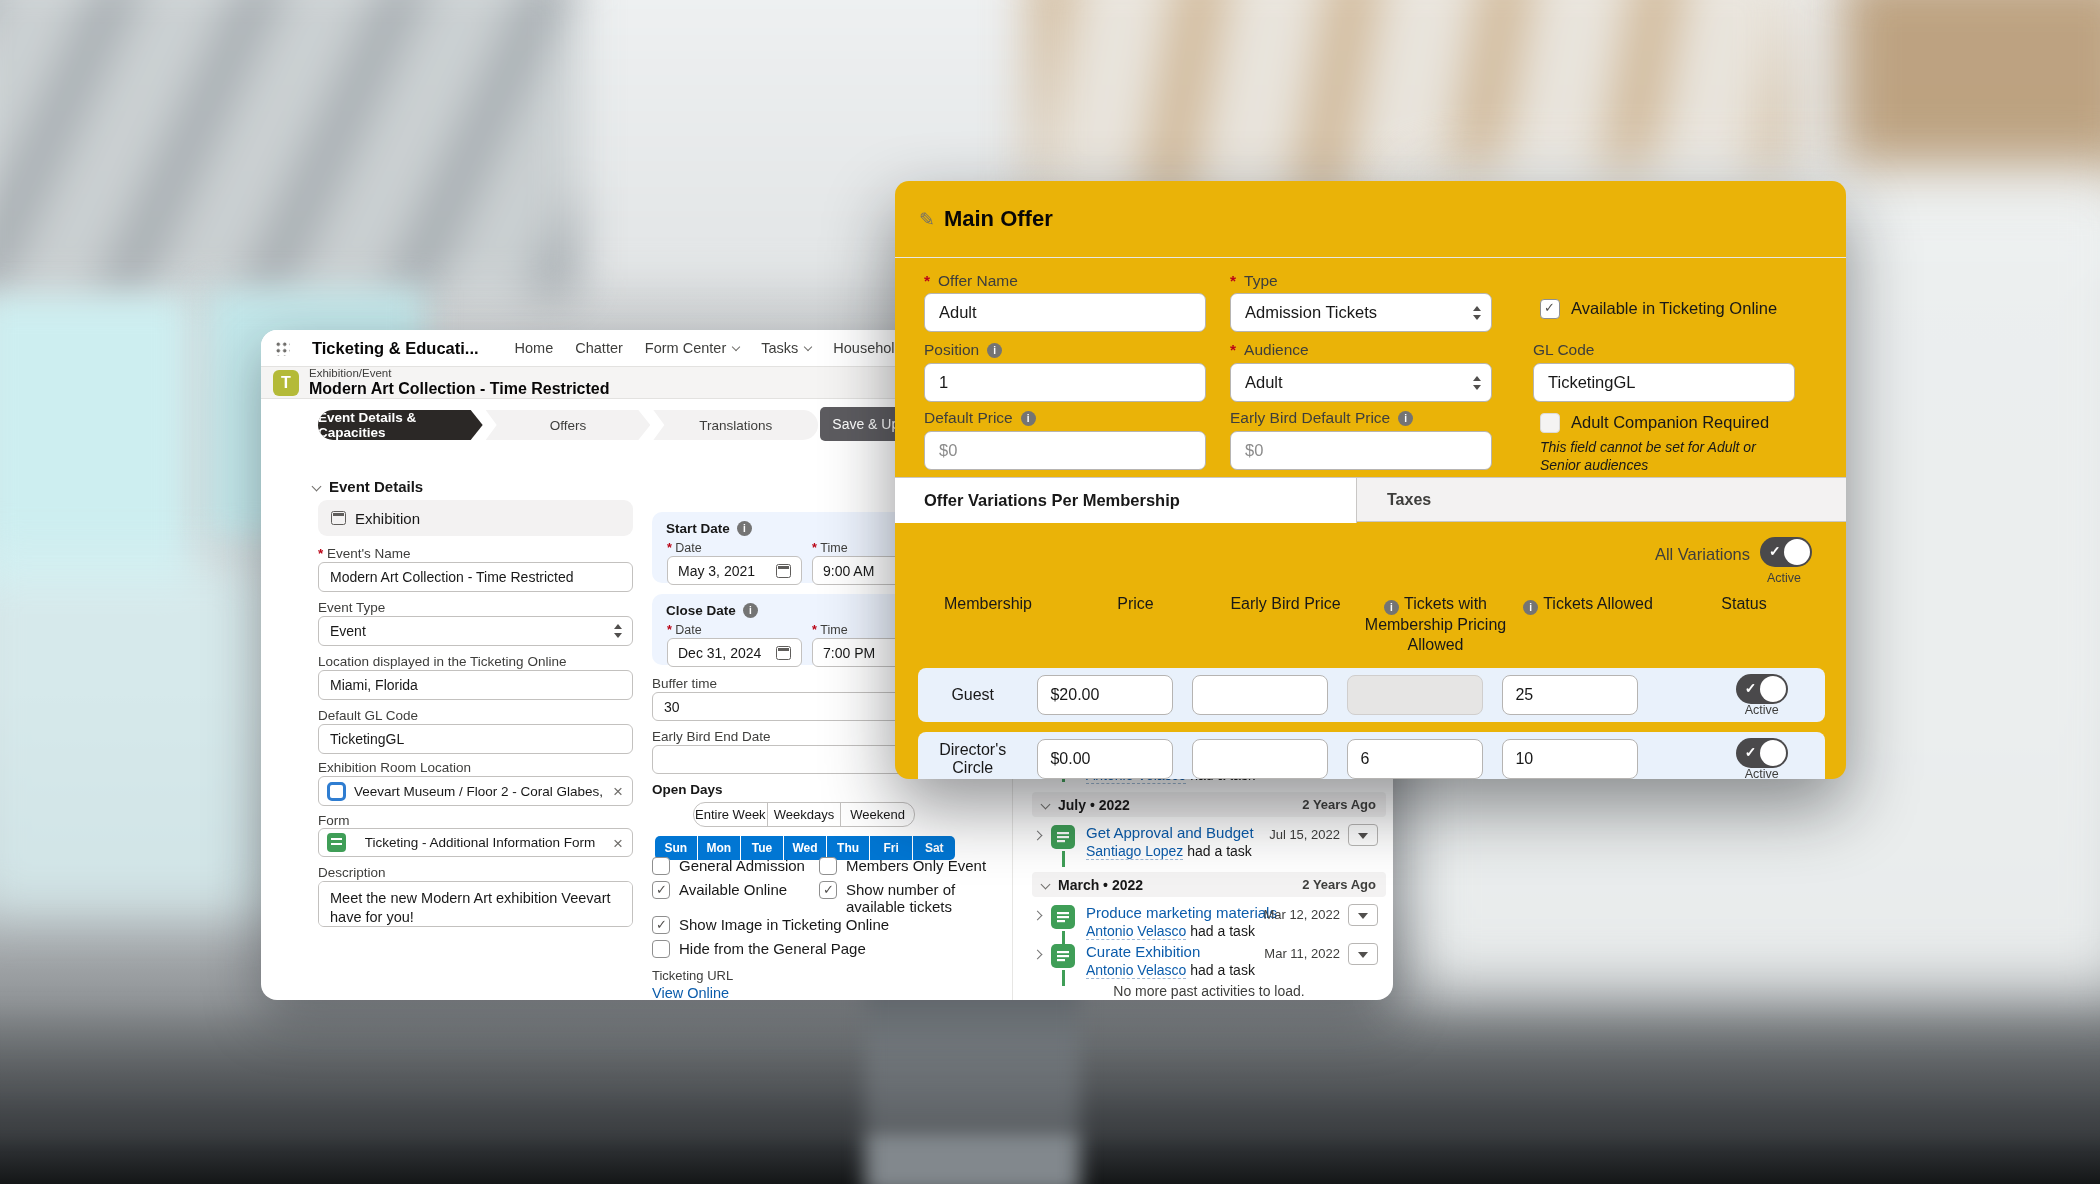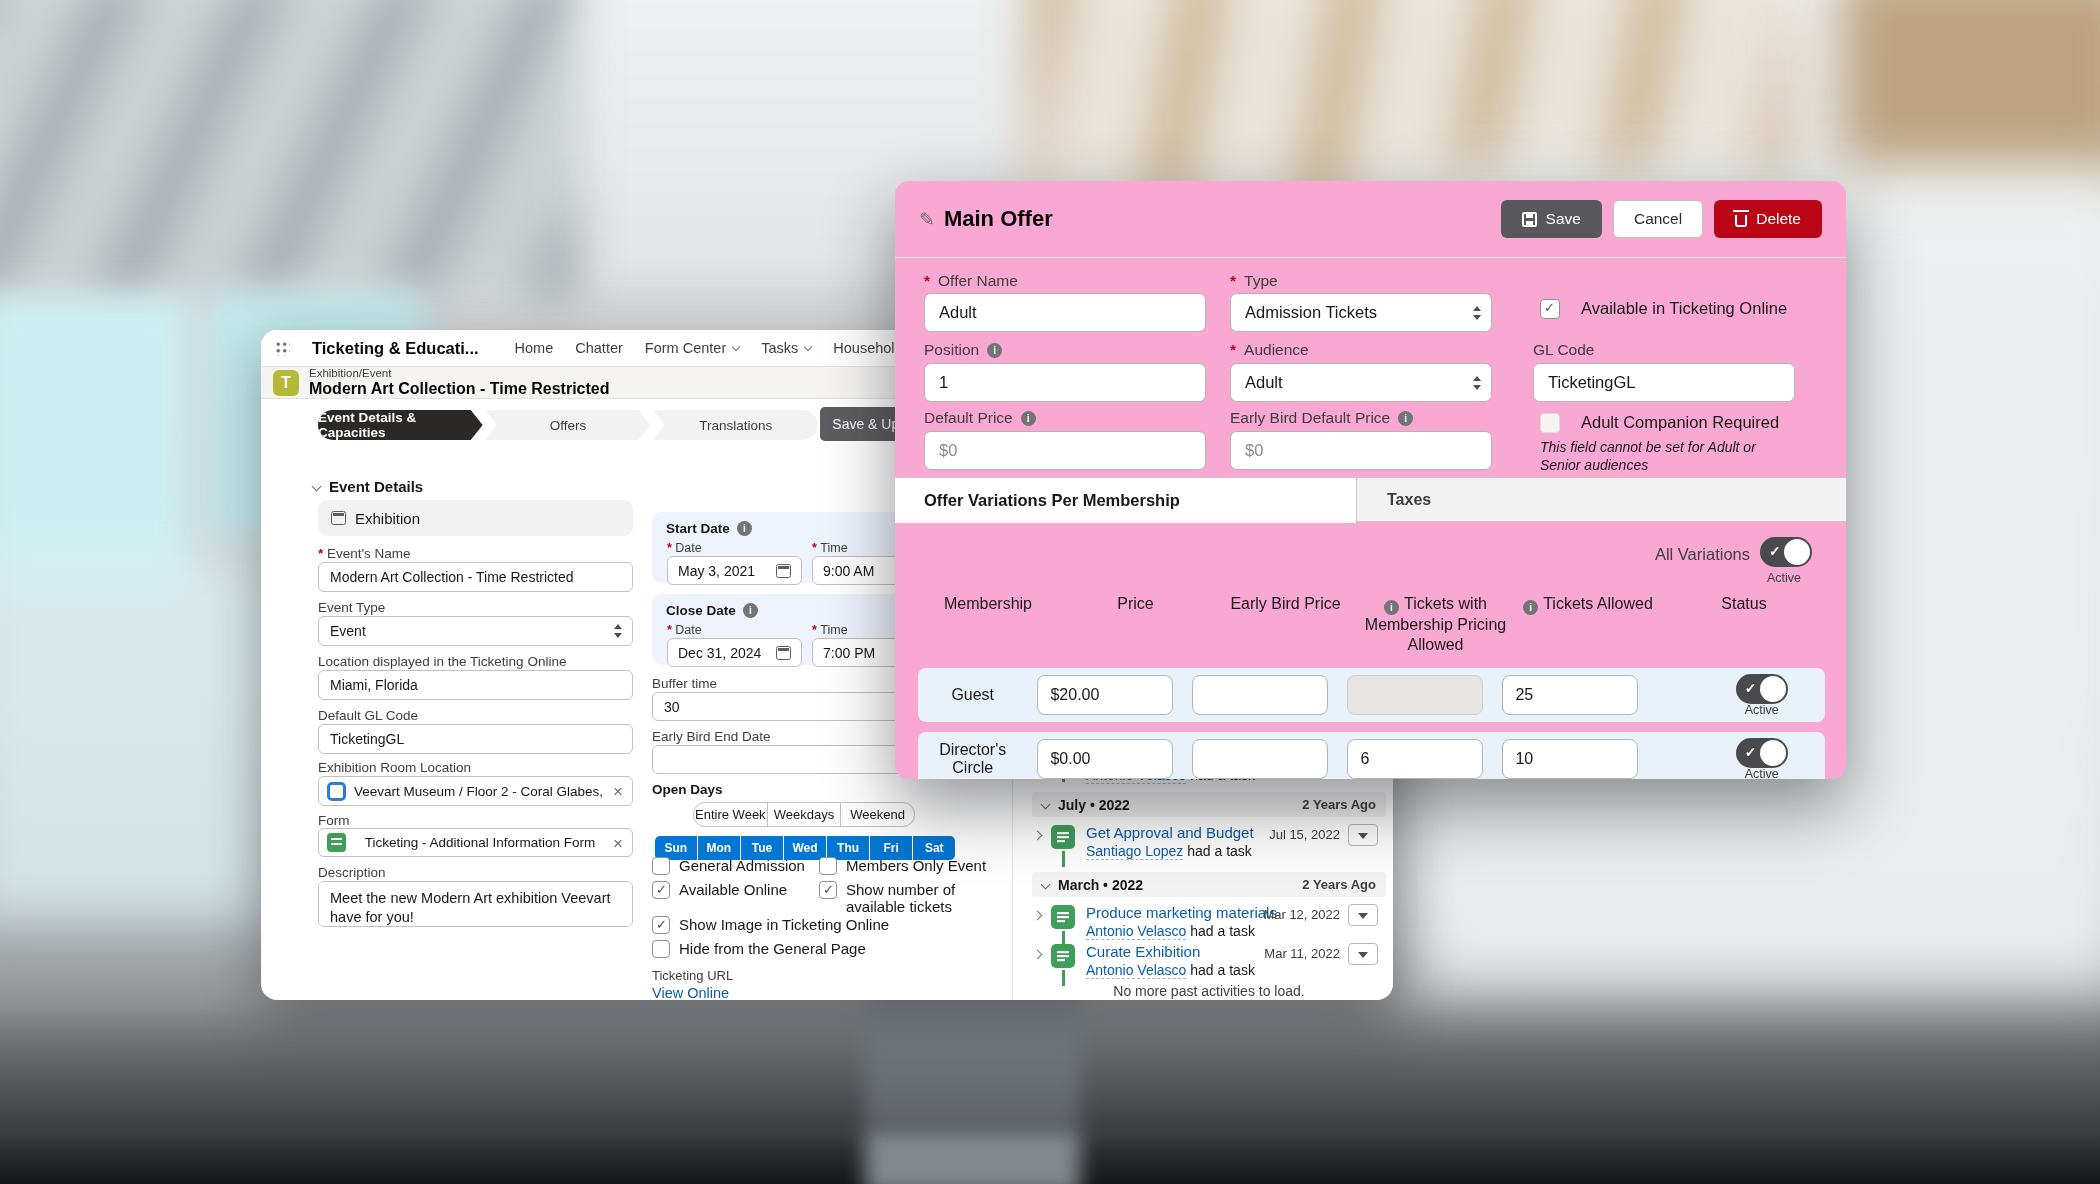--- a/index.html
+++ b/index.html
@@ -115,21 +115,21 @@
   .tl-line{position:absolute;left:30px;top:27px;width:2.5px;height:16px;background:#3f9e57;}
   .tl-title{position:absolute;left:54px;top:0;font-size:15px;}
   .tl-sub{position:absolute;left:54px;top:19px;font-size:14px;color:#181818;}
   .tl-date{position:absolute;right:46px;top:3px;font-size:13px;color:#3e3e3c;}
   .tl-menu{position:absolute;right:8px;top:0;width:30px;height:22px;border:1px solid #b8b6b4;border-radius:4px;background:#fff;cursor:pointer;}
   .tl-menu::after{content:"";position:absolute;left:9px;top:8px;border-left:5px solid transparent;border-right:5px solid transparent;border-top:6px solid #514f4d;}
   .tl-foot{position:absolute;left:771px;width:354px;text-align:center;font-size:14px;color:#3e3e3c;}
   .stub-line{position:absolute;left:801px;width:2.5px;background:#3f9e57;}
 
   
-  .modal{position:absolute;left:895px;top:181px;width:951px;height:598px;background:#f9a8d4;border-radius:14px;z-index:10;
+  .modal{position:absolute;left:895px;top:181px;width:951px;height:598px;background:#eab308;border-radius:14px;z-index:10;
          box-shadow:0 28px 70px rgba(15,18,22,.45);overflow:hidden;}
   .m-head{position:absolute;left:0;top:0;right:0;height:77px;border-bottom:1px solid #e7e6e4;display:flex;align-items:center;padding:0 24px;}
   .pencil{font-size:19px;color:#706e6b;margin-right:9px;}
   .pencil::after{content:"✎";}
   .m-title{font-size:22px;font-weight:bold;color:#080707;}
   .m-btns{margin-left:auto;display:flex;gap:11px;}
   .btn{height:38px;border-radius:6px;font-size:15.5px;font-family:inherit;display:flex;align-items:center;justify-content:center;gap:9px;
        cursor:pointer;border:1px solid transparent;padding:0 20px;}
   .btn-save{background:#58575b;color:#fff;}
   .btn-cancel{background:#fff;color:#2e2e2e;border-color:#c3c1bf;}
@@ -138,21 +138,21 @@
   .floppy::before{content:"";position:absolute;left:2px;top:0;width:7px;height:4px;background:#fff;}
   .floppy::after{content:"";position:absolute;left:2px;bottom:0;width:7px;height:4px;background:#fff;}
   .trash{width:12px;height:12px;border:2px solid #fff;border-top:none;border-radius:0 0 3px 3px;position:relative;margin-top:3px;}
   .trash::before{content:"";position:absolute;left:-4px;top:-5px;width:16px;height:2.5px;background:#fff;}
   .m-lbl{position:absolute;font-size:15.5px;color:#3e3e3c;display:flex;align-items:center;gap:8px;}
   .m-inp{position:absolute;height:39px;background:#fff;border:1px solid #b6b4b2;border-radius:7px;font-size:16.5px;color:#181818;
          padding:0 14px;font-family:inherit;outline:none;}
   .m-inp::placeholder{color:#8c8c8c;}
   .m-sel{position:absolute;height:39px;background:#fff;border:1px solid #b6b4b2;border-radius:7px;font-size:16.5px;color:#181818;
          display:flex;align-items:center;padding:0 14px;}
-  .m-cb{position:absolute;display:flex;gap:21px;font-size:16.5px;color:#181818;align-items:flex-start;}
+  .m-cb{position:absolute;display:flex;gap:11px;font-size:16.5px;color:#181818;align-items:flex-start;}
   .m-note{position:absolute;font-size:14px;font-style:italic;color:#181818;line-height:1.25;width:260px;}
   .m-tabs{position:absolute;left:0;top:296px;right:0;height:45px;background:#f3f2f2;border-top:1px solid #c9c7c5;border-bottom:1px solid #c9c7c5;}
   .m-tab-active{position:absolute;left:0;top:0;width:462px;height:45px;background:#fff;border-right:1px solid #c9c7c5;
                 display:flex;align-items:center;padding-left:29px;font-size:16.5px;font-weight:bold;color:#181818;cursor:pointer;}
   .m-tab{position:absolute;left:492px;top:0;height:44px;display:flex;align-items:center;font-size:16px;color:#3e3e3c;cursor:pointer;font-weight:bold;}
   .allvar{position:absolute;right:96px;top:364px;font-size:16.5px;color:#3e3e3c;}
   .allvar-t{position:absolute;right:34px;top:356px;}
   .allvar-s{position:absolute;right:36px;top:390px;font-size:12.5px;color:#3e3e3c;width:52px;text-align:center;}
   .vtable{position:absolute;left:23px;top:413px;width:907px;}
   .vcols{display:flex;}
@@ -420,33 +420,20 @@
     </div>
 
     <div class="tl-foot" style="top:653px;">No more past activities to load.</div>
   </section>
 
   <section class="modal">
 
     <div class="m-head">
       <span class="pencil"></span>
       <span class="m-title">Main Offer</span>
-      <div class="m-btns">
-        <button class="btn btn-save">
-            <span class="floppy"></span>
-            <span>Save</span>
-          </button>
-        <button class="btn btn-cancel">
-            <span>Cancel</span>
-          </button>
-        <button class="btn btn-del">
-            <span class="trash"></span>
-            <span>Delete</span>
-          </button>
-      </div>
     </div>
 
     <span class="m-lbl req" style="left:29px;top:91px;">Offer Name</span>
     <input class="m-inp" style="left: 29px; top: 112px; width: 282px;" readonly="" value="Adult">
 
     <span class="m-lbl req" style="left:335px;top:91px;">Type</span>
     <div class="m-sel" style="left:335px;top:112px;width:262px;">
       <span>Admission Tickets</span>
         <span class="stepper"></span>
     </div>

